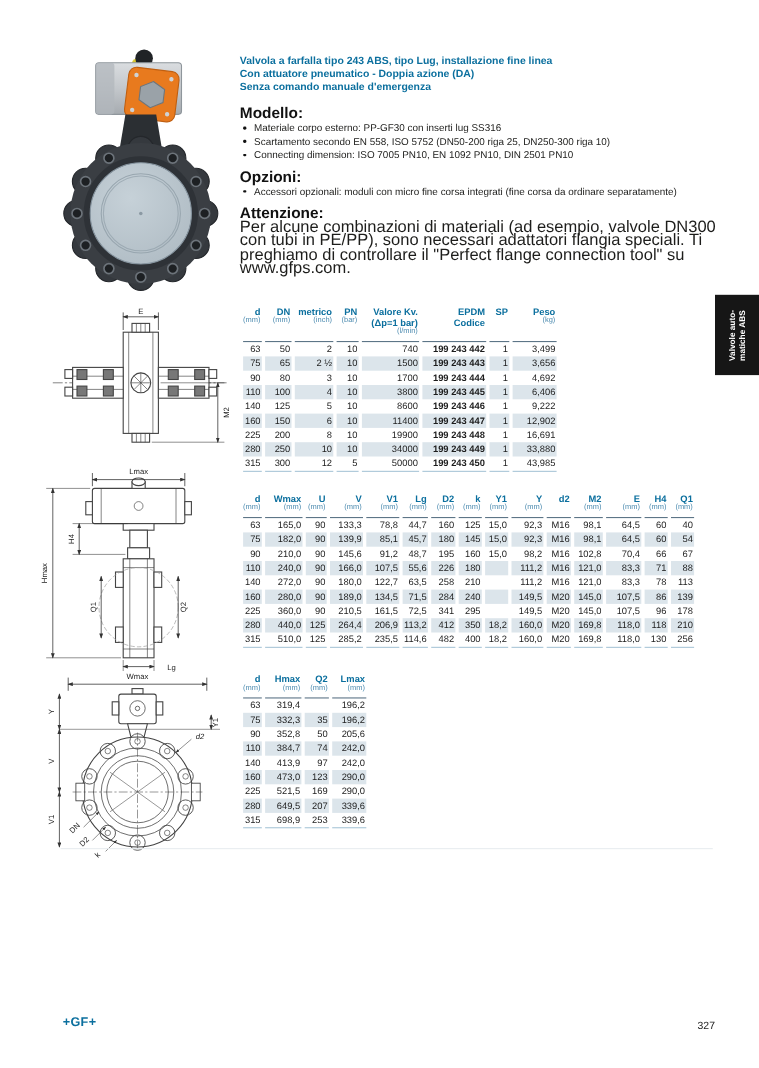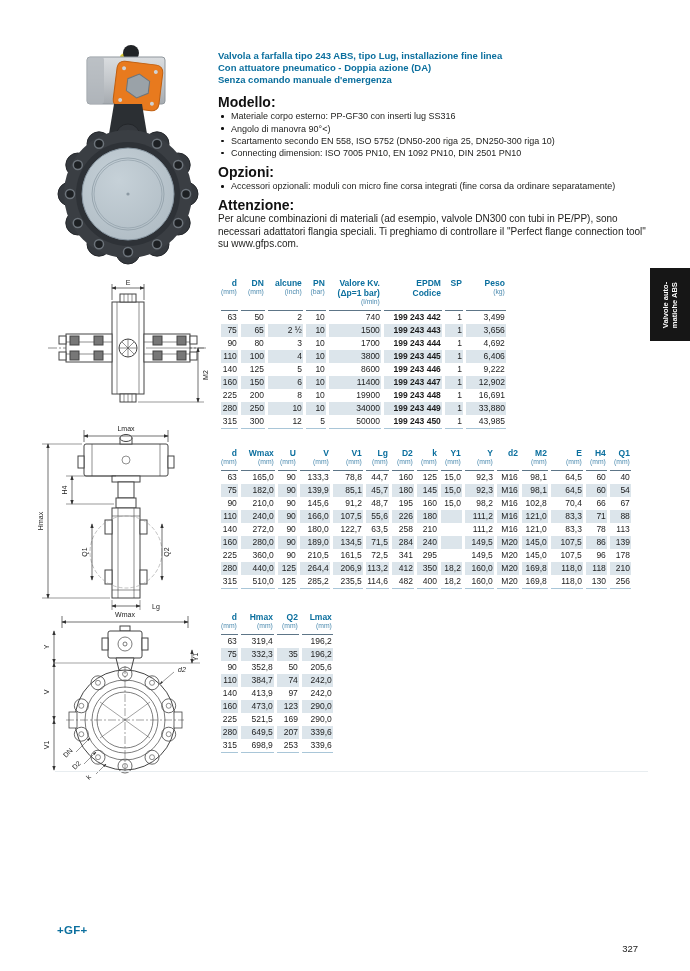--- a/index.html
+++ b/index.html
@@ -11,21 +11,21 @@
   html,body{background:#ffffff;}
   .page{position:relative;width:690px;height:971px;background:#fff;overflow:hidden;
         font-family:"Liberation Sans",sans-serif;color:var(--text);}
   
   .content{position:absolute;left:218px;top:50px;width:436px;}
   .title-line{font-weight:bold;color:var(--brand-blue);font-size:9.5px;line-height:11.8px;}
   .h{font-weight:bold;font-size:14px;line-height:12px;margin-top:7px;margin-bottom:2px;color:#111;}
   .h.first{margin-top:11px;}
   .bullet-item{position:relative;font-size:9px;line-height:12.2px;padding-left:13px;}
   .dot{position:absolute;left:3px;top:4.8px;width:2.6px;height:2.6px;border-radius:50%;background:#111;}
-  .para{font-size:10px;line-height:12.2px;}
+  .para{font-size:15px;line-height:12.2px;}
   
   .tbl{position:absolute;}
   .t1{left:218px;top:278px;}
   .t2{left:218px;top:448px;}
   .t3{left:218px;top:612px;}
   table.spec{border-collapse:separate;border-spacing:3px 0;table-layout:fixed;}
   table.spec th{vertical-align:top;text-align:right;border-bottom:1px solid var(--header-rule);
                 padding:0 1px 3px 0;}
   .h-label{font-weight:bold;color:var(--brand-blue);font-size:8.5px;line-height:10px;white-space:nowrap;}
   .h-unit{color:var(--unit-blue);font-size:6.8px;line-height:8.5px;font-weight:normal;white-space:nowrap;}
@@ -52,21 +52,21 @@
   .d2{left:28px;top:420px;}
   .d3{left:28px;top:606px;}
   .drawing svg text{font-family:"Liberation Sans",sans-serif;font-size:7px;fill:#222;}
   
   .tab{position:absolute;left:650px;top:268px;width:40px;height:73px;background:var(--tab-bg);
        display:flex;align-items:center;justify-content:center;}
   .tab-text{transform:rotate(-90deg);color:#fff;font-weight:bold;font-size:7.5px;line-height:9px;
             white-space:nowrap;text-align:left;}
   .logo{position:absolute;left:57px;top:924px;color:var(--brand-blue);font-weight:bold;
         font-size:11.5px;letter-spacing:.3px;}
-  .pagenum{position:absolute;right:52px;top:927px;font-size:9.5px;color:#222;margin-top:16px;}
+  .pagenum{position:absolute;right:40px;top:927px;font-size:9.5px;color:#222;}
   .sep{position:absolute;left:55px;top:771px;width:593px;height:1px;background:#e8edf0;}
 </style>
 </head>
 <body>
 
 <div class="page">
 
   <div class="photo">
     <svg viewBox="0 0 185 232" width="185" height="232">
       <defs>
@@ -138,21 +138,20 @@
 
   <div class="content">
     <div>
         <div class="title-line">Valvola a farfalla tipo 243 ABS, tipo Lug, installazione fine linea</div>
         <div class="title-line">Con attuatore pneumatico - Doppia azione (DA)</div>
         <div class="title-line">Senza comando manuale d'emergenza</div>
       </div>
     <div class="h first">Modello:</div>
     <div>
         <div class="bullet-item"><span class="dot"></span><span>Materiale corpo esterno: PP-GF30 con inserti lug SS316</span></div>
-        <div class="bullet-item"><span class="dot"></span><span>Angolo di manovra 90°&lt;)</span></div>
         <div class="bullet-item"><span class="dot"></span><span>Scartamento secondo EN 558, ISO 5752 (DN50-200 riga 25, DN250-300 riga 10)</span></div>
         <div class="bullet-item"><span class="dot"></span><span>Connecting dimension: ISO 7005 PN10, EN 1092 PN10, DIN 2501 PN10</span></div>
       </div>
     <div class="h">Opzioni:</div>
     <div>
         <div class="bullet-item"><span class="dot"></span><span>Accessori opzionali: moduli con micro fine corsa integrati (fine corsa da ordinare separatamente)</span></div>
       </div>
     <div class="h">Attenzione:</div>
     <div class="para">Per alcune combinazioni di materiali (ad esempio, valvole DN300 con tubi in PE/PP), sono necessari adattatori flangia speciali. Ti preghiamo di controllare il "Perfect flange connection tool" su www.gfps.com.</div>
   </div>
@@ -357,21 +356,21 @@
           <tr>
             <th>
               <div class="h-label">d</div>
               <div class="h-unit">(mm)</div>
             </th>
             <th>
               <div class="h-label">DN</div>
               <div class="h-unit">(mm)</div>
             </th>
             <th>
-              <div class="h-label">alcune</div>
+              <div class="h-label">metrico</div>
               <div class="h-unit">(inch)</div>
             </th>
             <th>
               <div class="h-label">PN</div>
               <div class="h-unit">(bar)</div>
             </th>
             <th>
               <div class="h-label">Valore Kv.</div>
               <div class="h-label">(Δp=1 bar)</div>
               <div class="h-unit">(l/min)</div>

